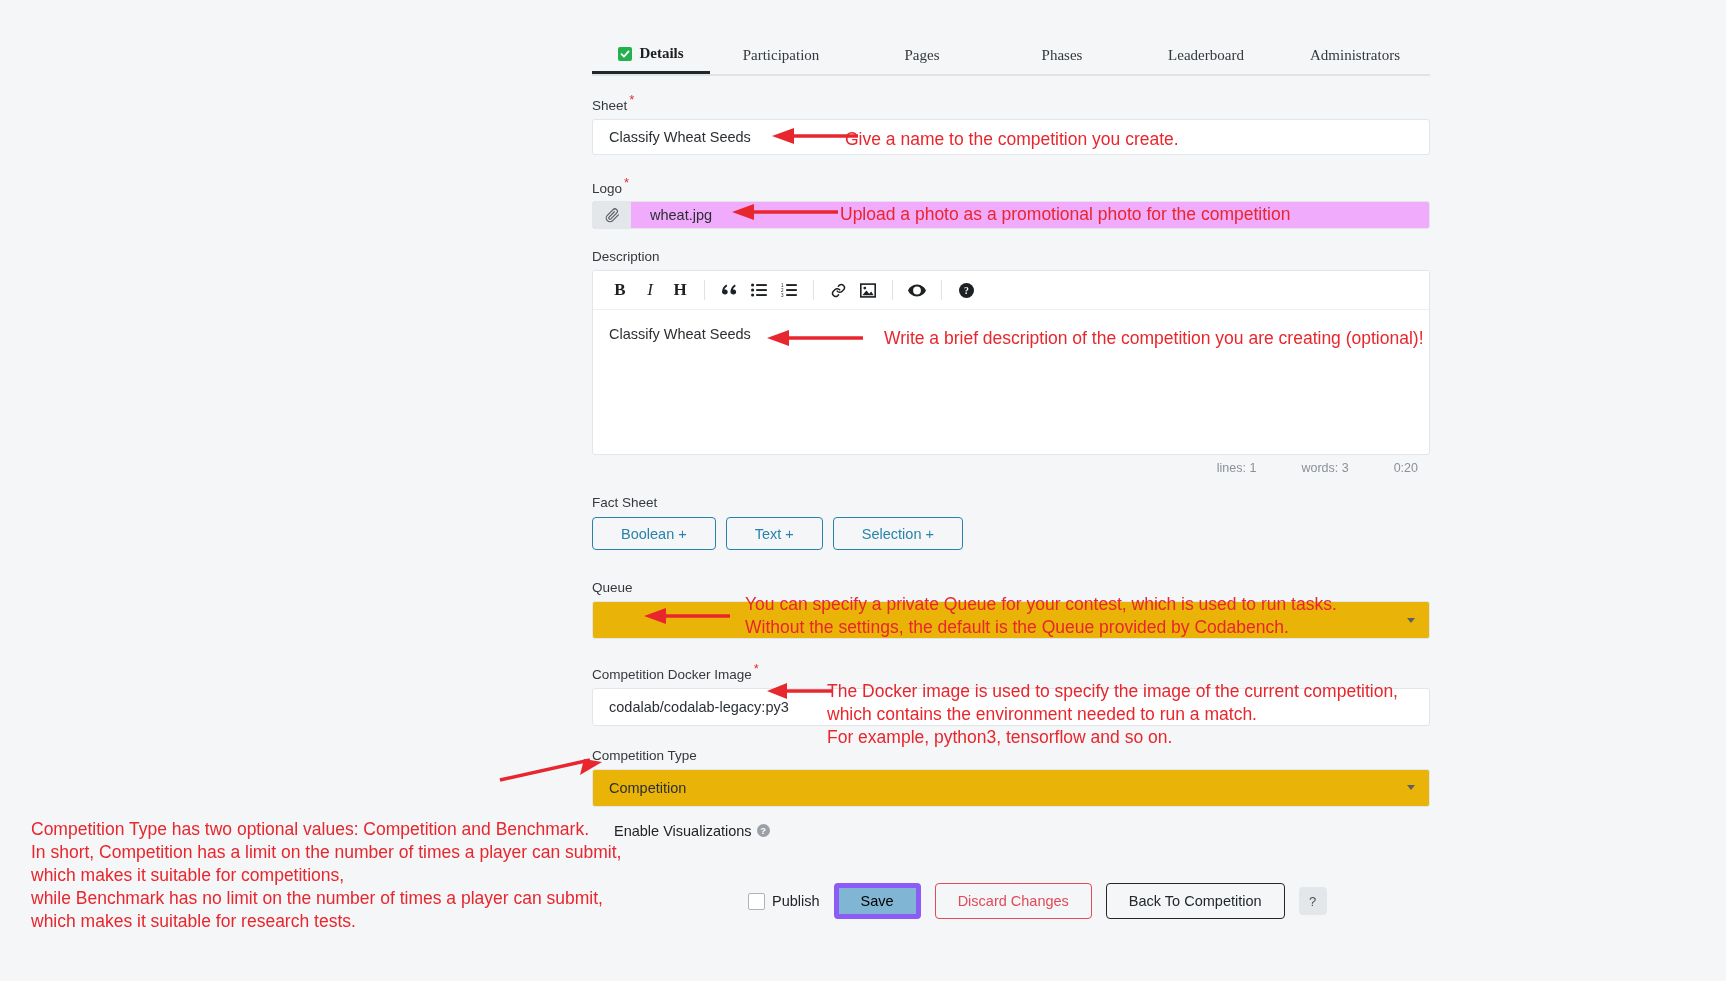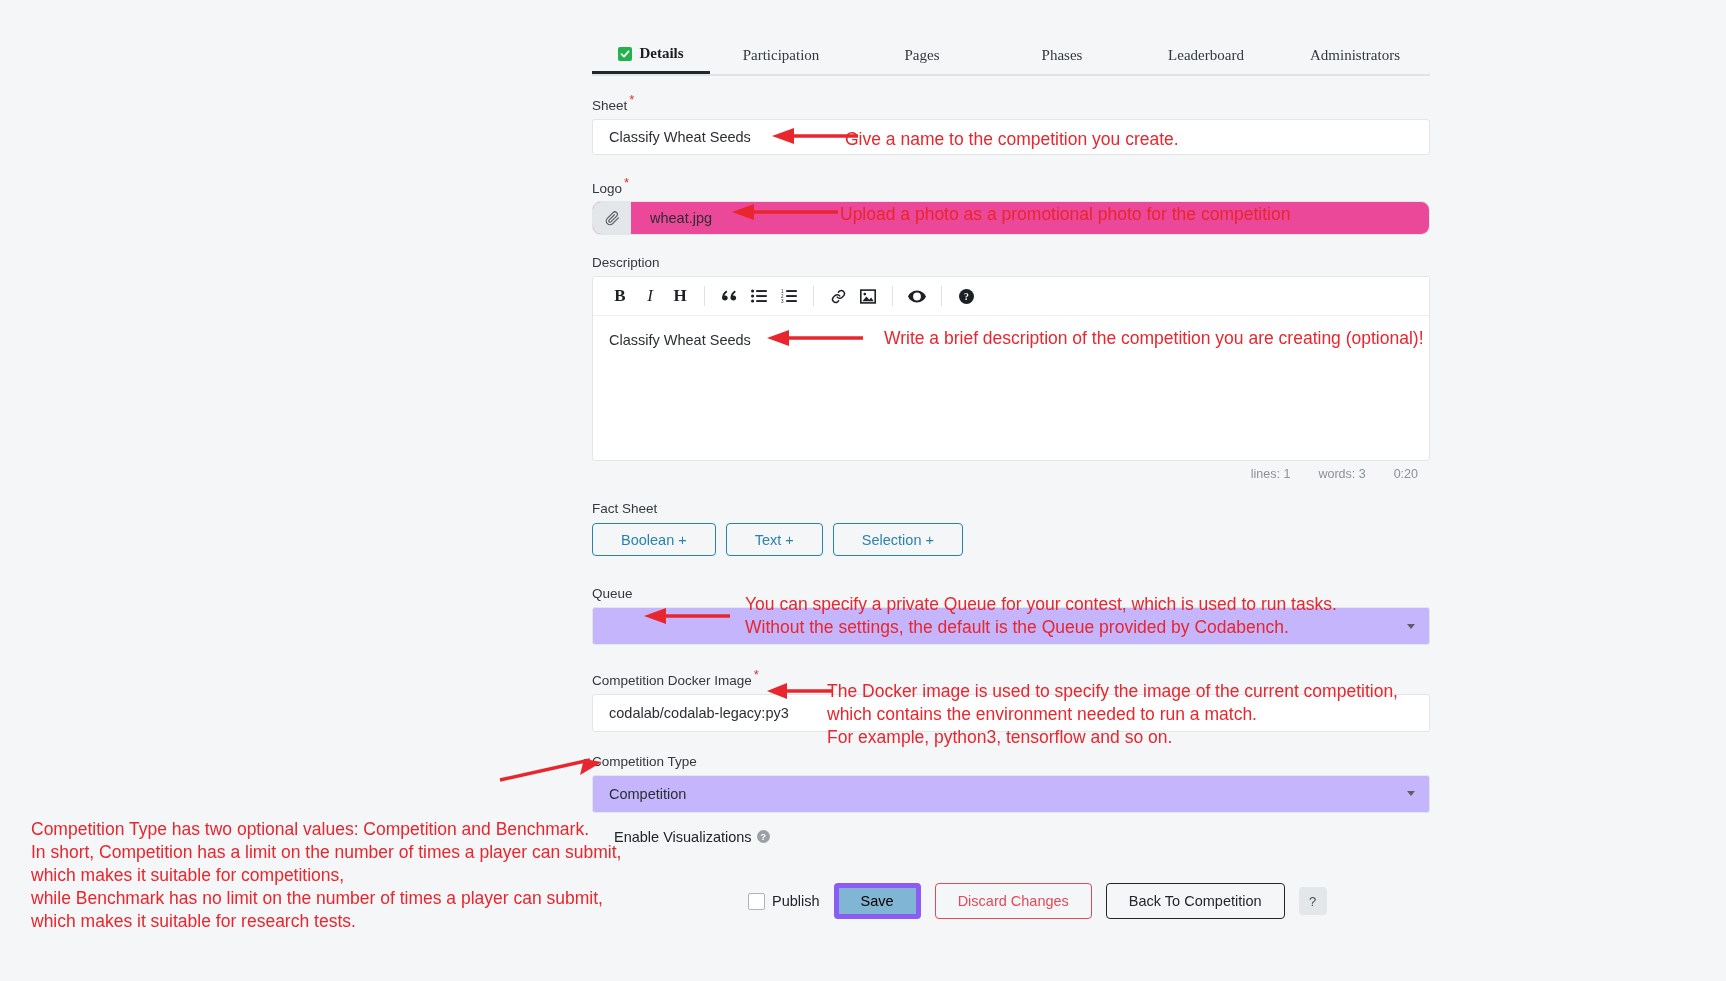--- a/index.html
+++ b/index.html
@@ -82,24 +82,24 @@
     align-items: center;
     font-size: 14.5px;
     color: #2b2f33;
     padding-left: 16px;
     box-sizing: border-box;
   }
   .field { margin-bottom: 20px; }
 
   
   .file-box {
-    height: 34px;
-    background: #ec4899;
+    height: 28px;
+    background: #f0abfc;
     border: 1px solid #e2e6ea;
-    border-radius: 9px;
+    border-radius: 3px;
     display: flex;
     align-items: stretch;
     box-sizing: border-box;
     overflow: hidden;
   }
   .file-btn {
     width: 38px;
     background: #e4e7ea;
     display: flex;
     align-items: center;
@@ -149,21 +149,21 @@
   .editor-body {
     height: 144px;
     padding: 16px 0 0 16px;
     font-size: 14.5px;
     color: #2b2f33;
     box-sizing: border-box;
   }
   .editor-status {
     display: flex;
     justify-content: flex-end;
-    gap: 28px;
+    gap: 45px;
     font-size: 12.5px;
     color: #8b9197;
     padding: 6px 12px 0 0;
   }
 
   
   .factsheet-row { display: flex; gap: 10px; margin-top: 6px; }
   .fs-btn {
     border: 1px solid #2a82ab;
     color: #2a82ab;
@@ -173,21 +173,21 @@
     min-width: 96px;
     padding: 0 28px;
     font-size: 14.5px;
     font-family: "Liberation Sans", sans-serif;
     cursor: pointer;
   }
 
   
   .select-box {
     height: 38px;
-    background: #c4b5fd;
+    background: #eab308;
     border: 1px solid #e2e6ea;
     border-radius: 3px;
     display: flex;
     align-items: center;
     justify-content: space-between;
     padding: 0 14px 0 16px;
     font-size: 14.5px;
     color: #2b2f33;
     box-sizing: border-box;
     cursor: pointer;

